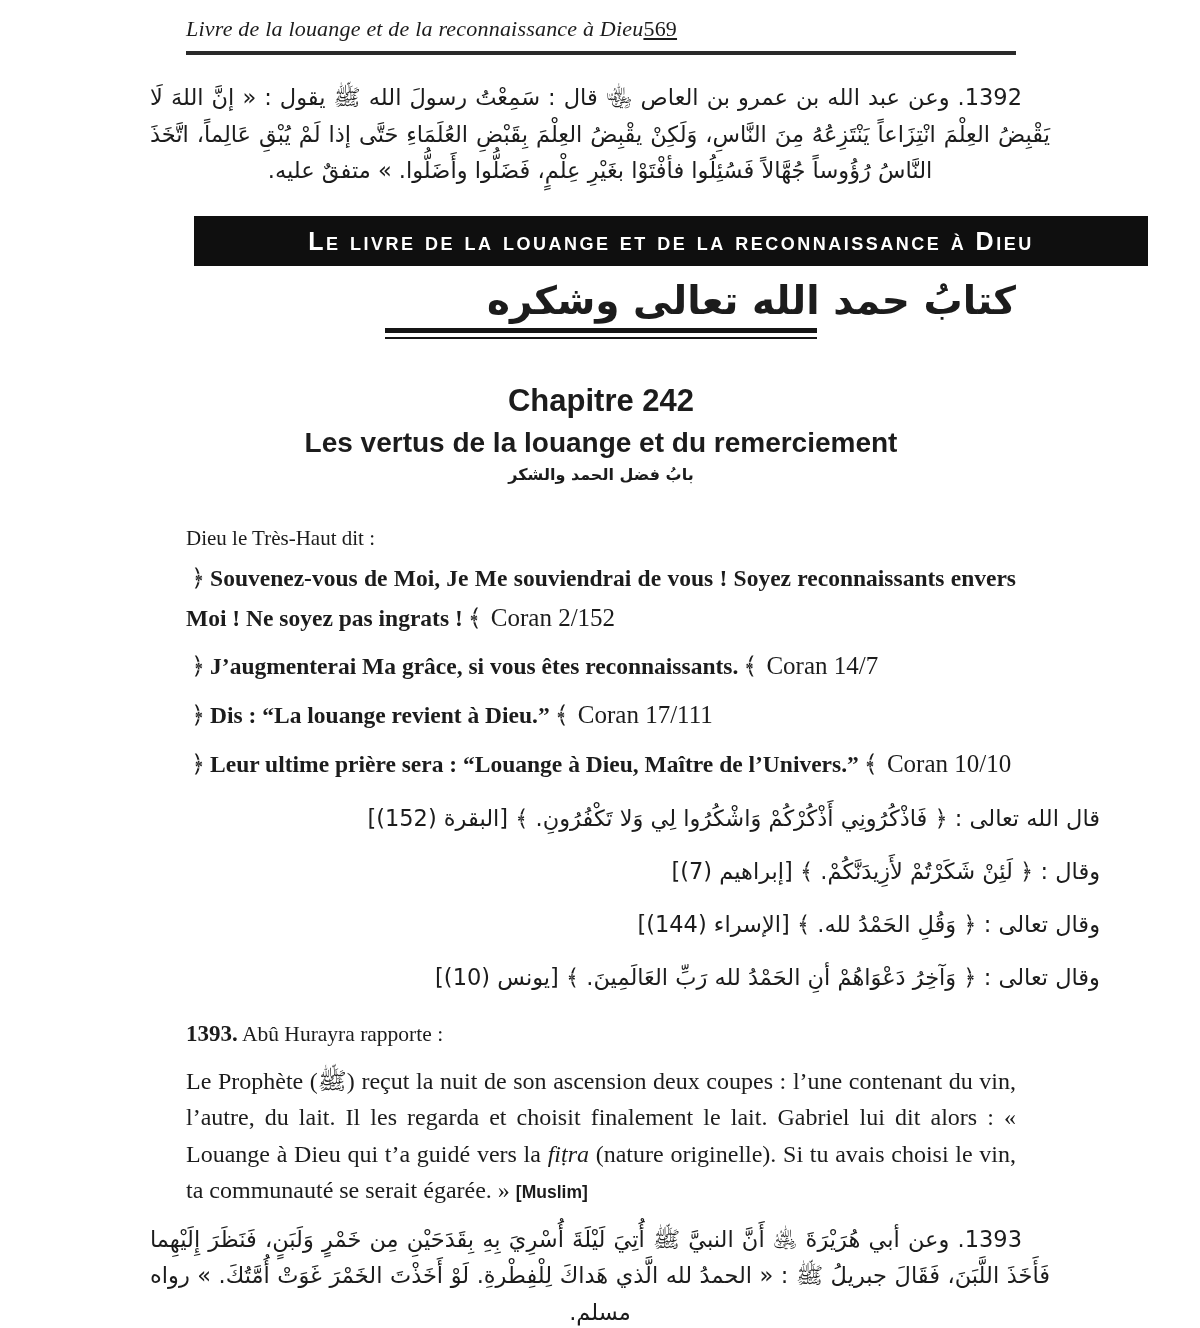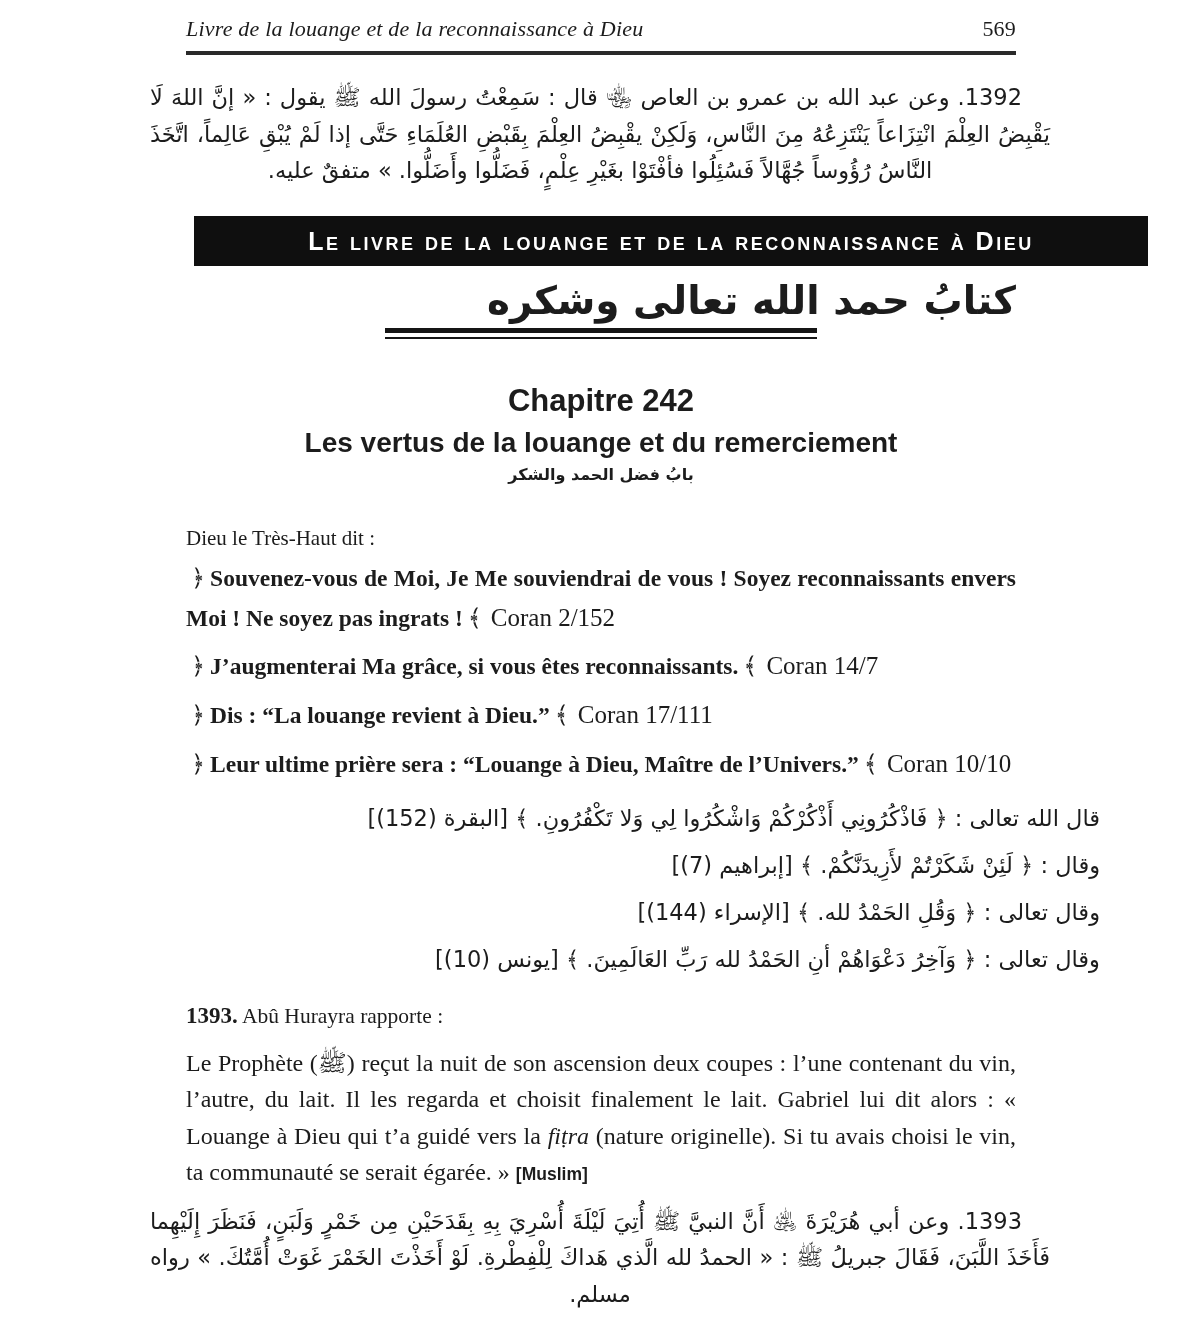--- a/index.html
+++ b/index.html
@@ -4,24 +4,24 @@
 <style>
   html,body{margin:0;padding:0;}
   body{
     width:1200px;height:1328px;overflow:hidden;
     background:#ffffff;color:#1c1c1c;
     font-family:"Liberation Serif","DejaVu Serif",serif;
   }
   .page{box-sizing:border-box;width:1200px;height:1328px;padding:16px 184px 0 186px;position:relative;}
 
   
-  .header{display:flex;justify-content:space-between;align-items:flex-end;
+  .header{display:flex;justify-content:flex-start;align-items:flex-end;
     font-style:italic;font-size:22px;letter-spacing:.2px;
     border-bottom:4px solid #2a2a2a;padding-bottom:9px;}
-  .header .pagenum{font-style:normal;font-size:22px;}
+  .header .pagenum{font-style:normal;font-size:22px;text-decoration:underline;}
 
   
   .ar{font-family:"DejaVu Sans",sans-serif;direction:rtl;}
   .hadith-ar{
     font-size:22.5px;line-height:1.63;text-align:justify;text-align-last:center;
     margin:24px -34px 0 -36px;text-indent:28px;
   }
 
   
   .banner{
@@ -40,21 +40,21 @@
 
   .intro{font-size:21px;margin:42px 0 0 0;}
 
   .quote{font-size:23.5px;line-height:1.57;margin:9px 0 0 0;text-align:justify;}
   .quote b{font-weight:bold;}
   .orn{font-family:"DejaVu Sans",sans-serif;font-size:24px;padding:0 5px;}
   .quote .ref{font-size:25px;font-weight:normal;white-space:nowrap;padding-left:4px;}
 
   .verses{margin:18px -84px 0 0;}
   .verses p{font-family:"DejaVu Sans",sans-serif;direction:rtl;text-align:right;
-    font-size:22.5px;line-height:1.55;margin:12px 0;}
+    font-size:22.5px;line-height:1.55;margin:18px 0;}
 
   .hadith-head{font-family:Liberation Serif, serif;font-size:21.5px;margin:26px 0 16px 0;}
   .hadith-head b{font-size:23px;}
   .hadith-body{font-size:24px;line-height:1.52;text-align:justify;margin:7px 0 0 0;}
   .muslim{font-family:"Liberation Sans","DejaVu Sans",sans-serif;font-weight:bold;font-size:17.5px;white-space:nowrap;}
 
   .hadith-ar.second{margin-top:12px;}
 
   .retenir-head{font-family:"Liberation Sans","DejaVu Sans",sans-serif;font-size:19.5px;margin:14px 0 0 0;}
 </style>

